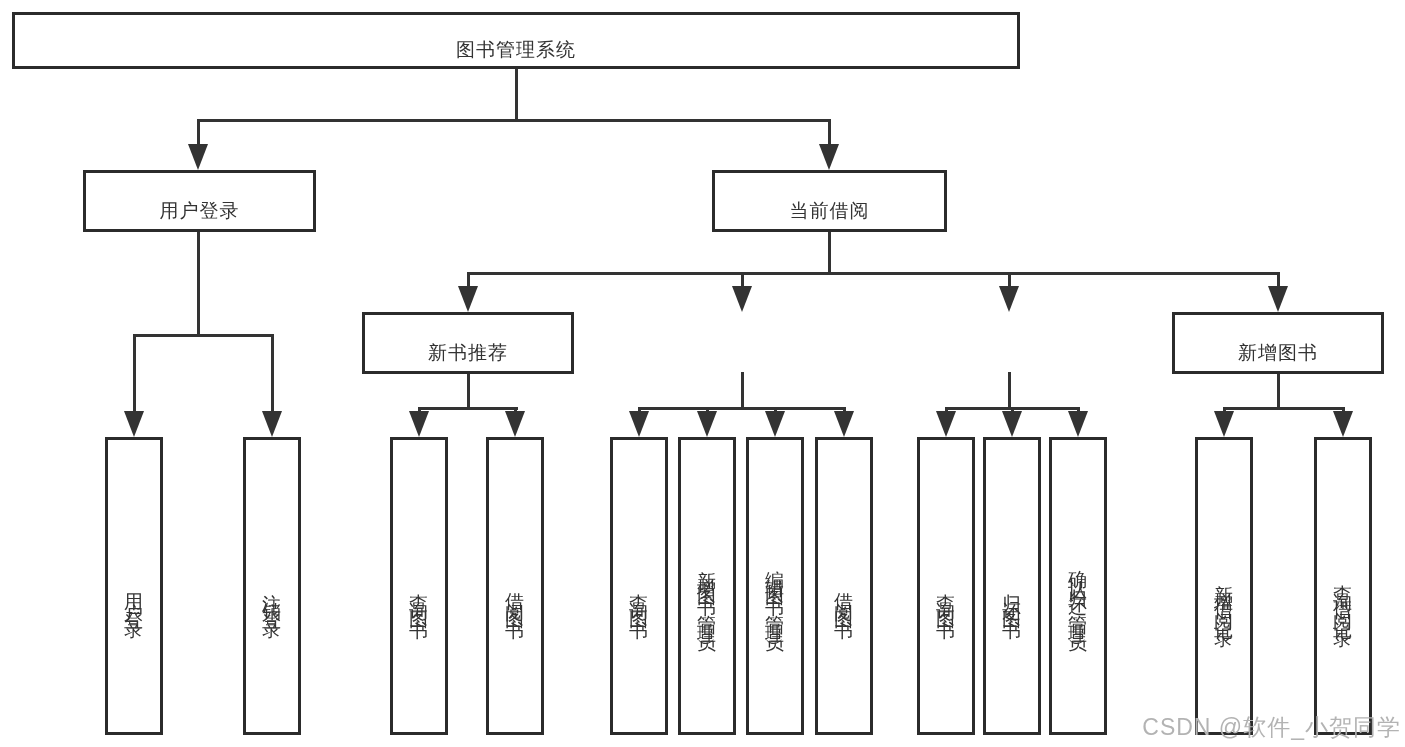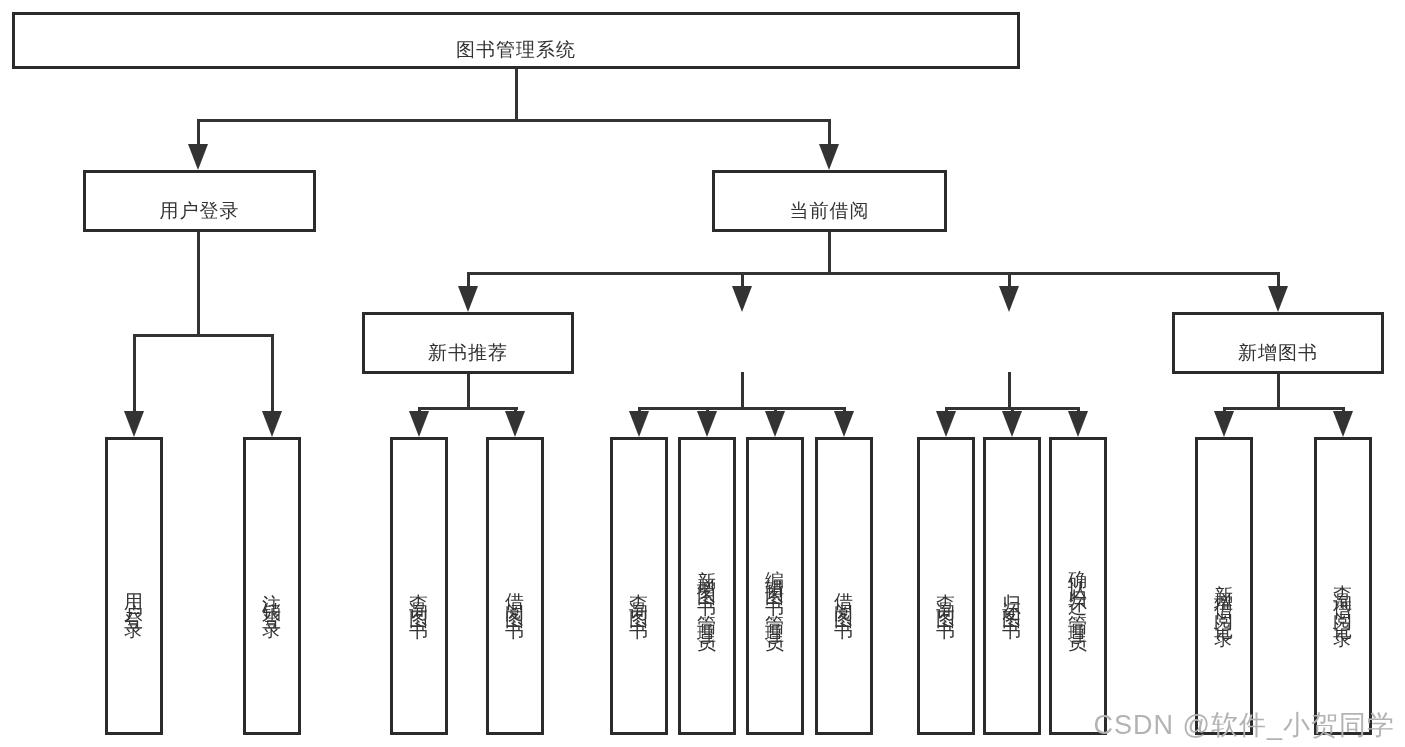--- a/index.html
+++ b/index.html
@@ -17,21 +17,21 @@
     letter-spacing:9px;white-space:normal;line-height:1;
   }
   .hline{position:absolute;height:3px;background:#333333;z-index:0;}
   .vline{position:absolute;width:3px;background:#333333;z-index:0;}
   .arrow{
     position:absolute;width:0;height:0;z-index:0;
     border-left:10px solid transparent;border-right:10px solid transparent;
     border-top:26px solid #333333;
   }
   .watermark{
-    position:absolute;right:10px;bottom:4px;font-size:27px;color:#b3b3b3;
+    position:absolute;right:4px;bottom:4px;font-size:23px;color:#b3b3b3;
     z-index:3;letter-spacing:1px;white-space:nowrap;
   }
 </style>
 </head>
 <body>
 
 <div class="canvas">
 
   <div class="box" style="left:12px;top:12px;width:1008px;height:57px">
     <span class="lbl">图书管理系统</span>

